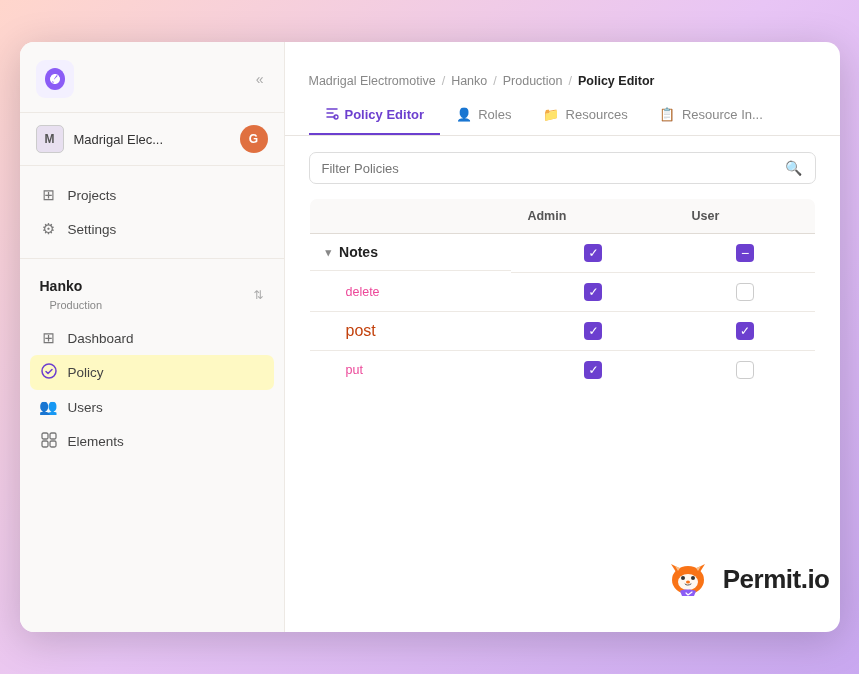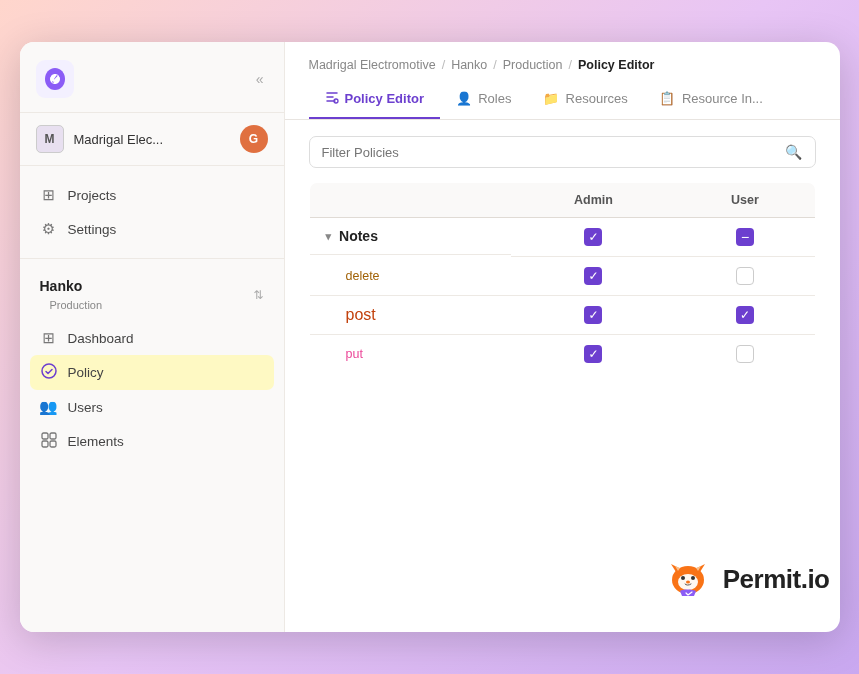--- a/index.html
+++ b/index.html
@@ -162,21 +162,21 @@
 
     .breadcrumb {
       padding: 16px 24px 0;
       font-size: 12.5px;
       color: #888;
       display: flex;
       align-items: center;
       gap: 6px;
     }
 
-    .breadcrumb span { color: #888; }
+    .breadcrumb span { color: #888; margin-top: 16px; }
     .breadcrumb .current { color: #222; font-weight: 700; }
     .breadcrumb .sep { color: #bbb; }
 
     .tabs {
       display: flex;
       align-items: center;
       padding: 10px 24px 0;
       border-bottom: 1px solid #e8e4e0;
       gap: 0;
     }
@@ -235,21 +235,21 @@
       overflow: hidden;
       border-collapse: collapse;
     }
 
     .policy-table th {
       background: #faf9f8;
       font-size: 12.5px;
       font-weight: 600;
       color: #555;
       padding: 10px 16px;
-      text-align: center;
+      text-align: left;
       border-bottom: 1px solid #e0dbd5;
     }
 
     .policy-table th:first-child { text-align: left; width: 40%; }
 
     .policy-table td {
       padding: 10px 16px;
       font-size: 13px;
       color: #444;
       border-bottom: 1px solid #ede9e4;
@@ -481,21 +481,21 @@
                   <div class="checkbox-checked">✓</div>
                 </div>
               </td>
               <td>
                 <div class="td-center">
                   <div class="checkbox-partial">−</div>
                 </div>
               </td>
             </tr>
             <tr class="action-row">
-              <td style="padding-left: 36px; color: #a16207; font-size: 12.5px;">delete</td>
+              <td style="padding-left: 36px; color: #ec4899; font-size: 12.5px;">delete</td>
               <td>
                 <div class="td-center">
                   <div class="checkbox-checked">✓</div>
                 </div>
               </td>
               <td>
                 <div class="td-center">
                   <div class="checkbox-unchecked"></div>
                 </div>
               </td>

